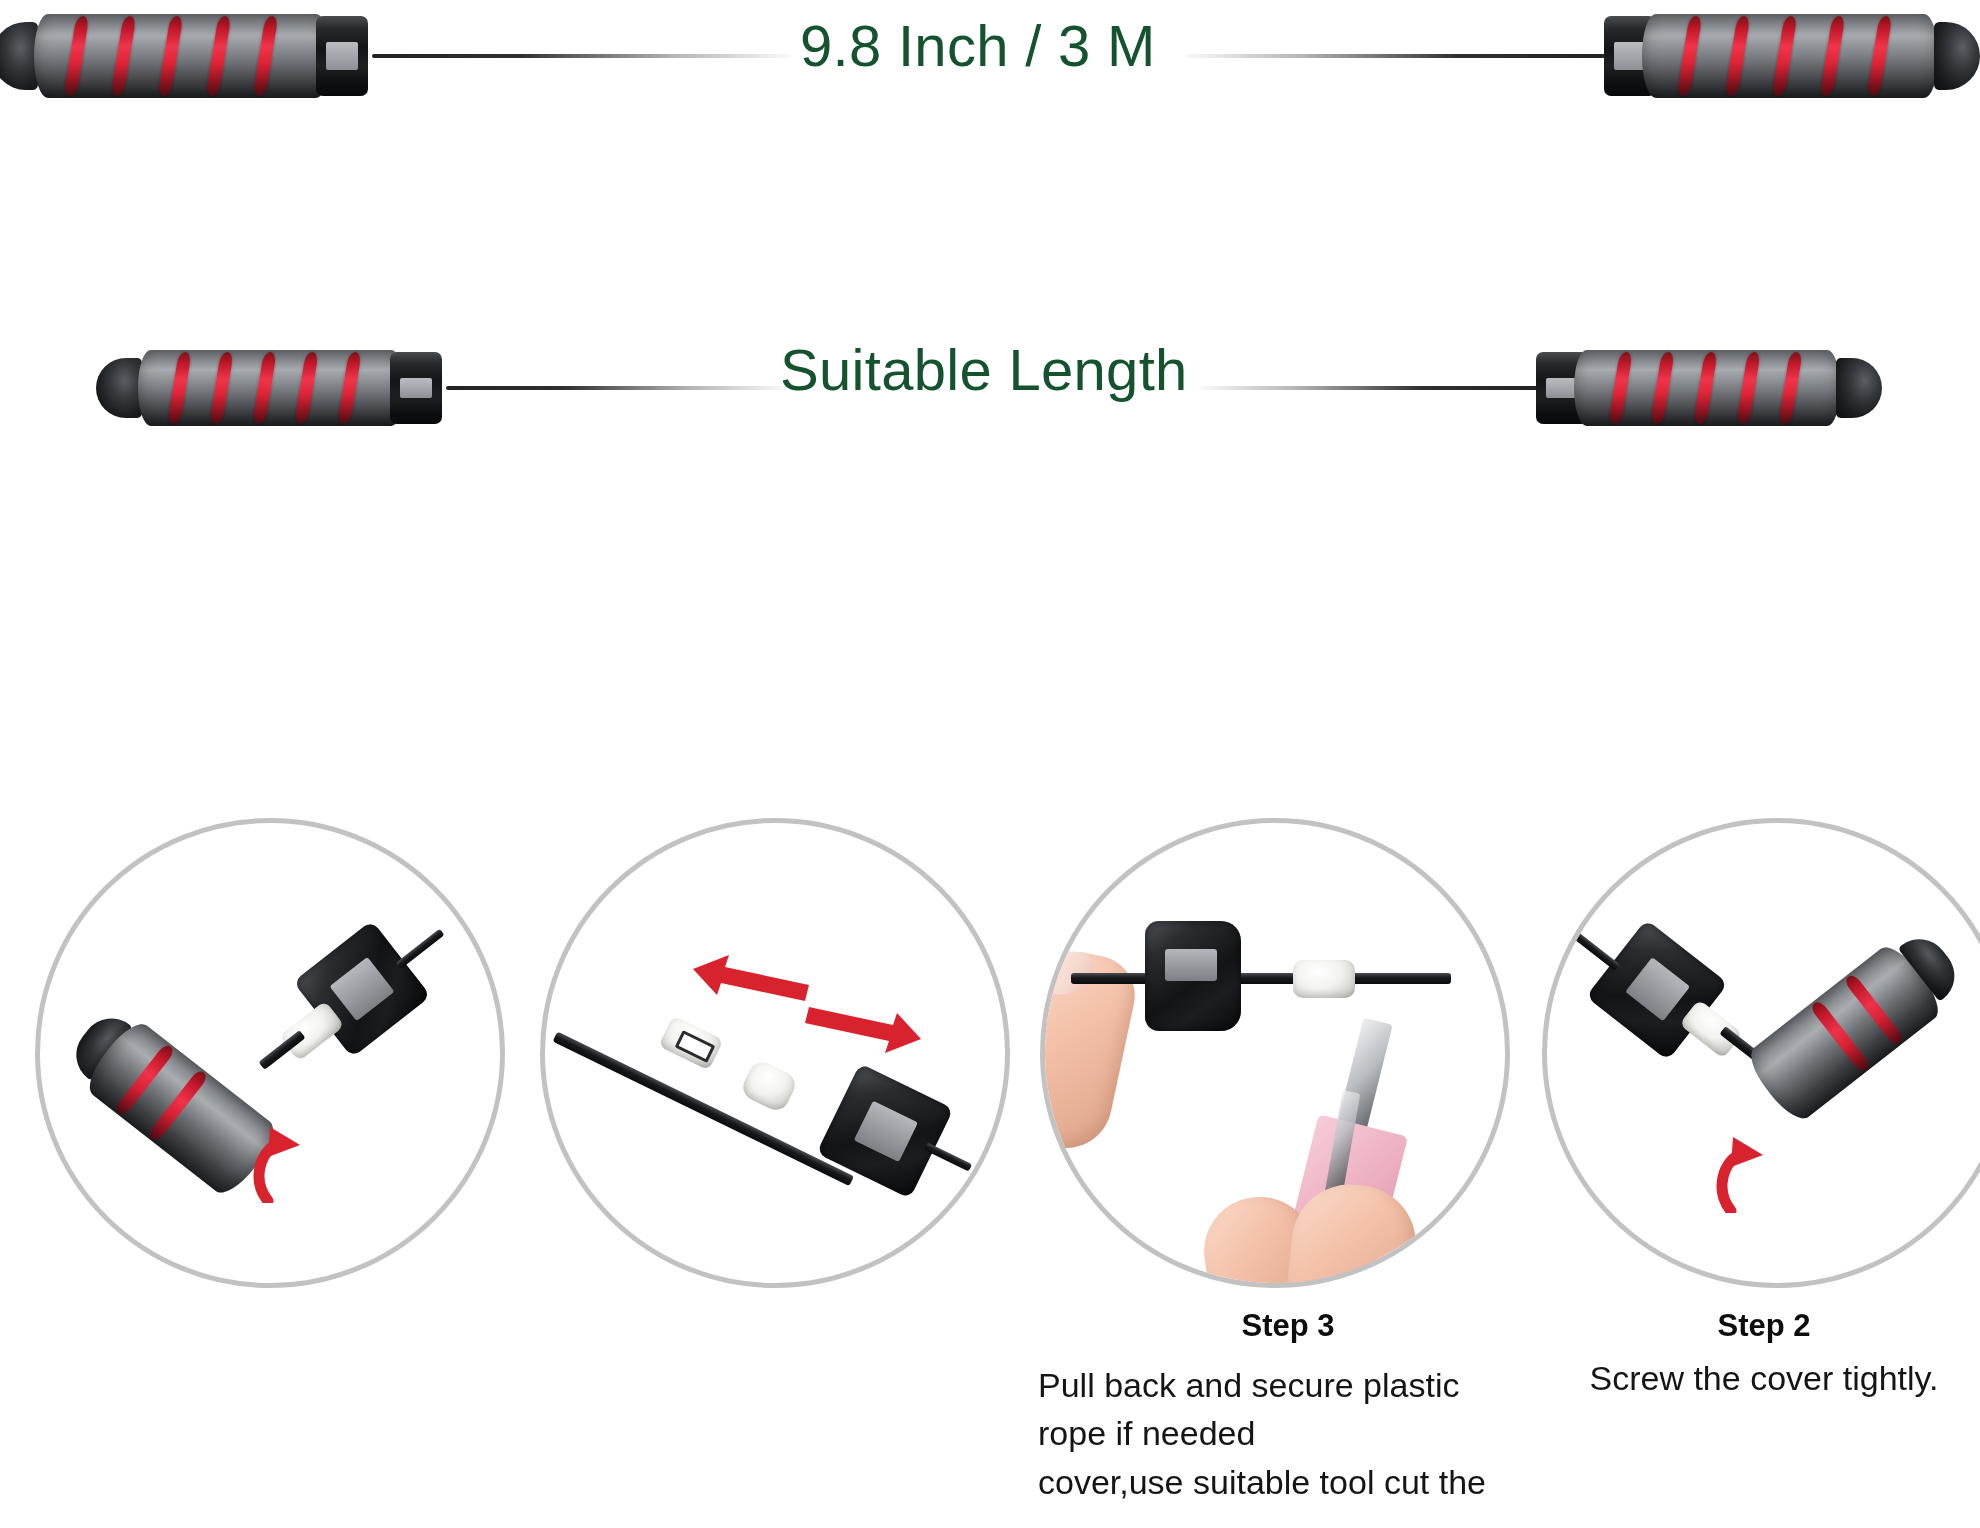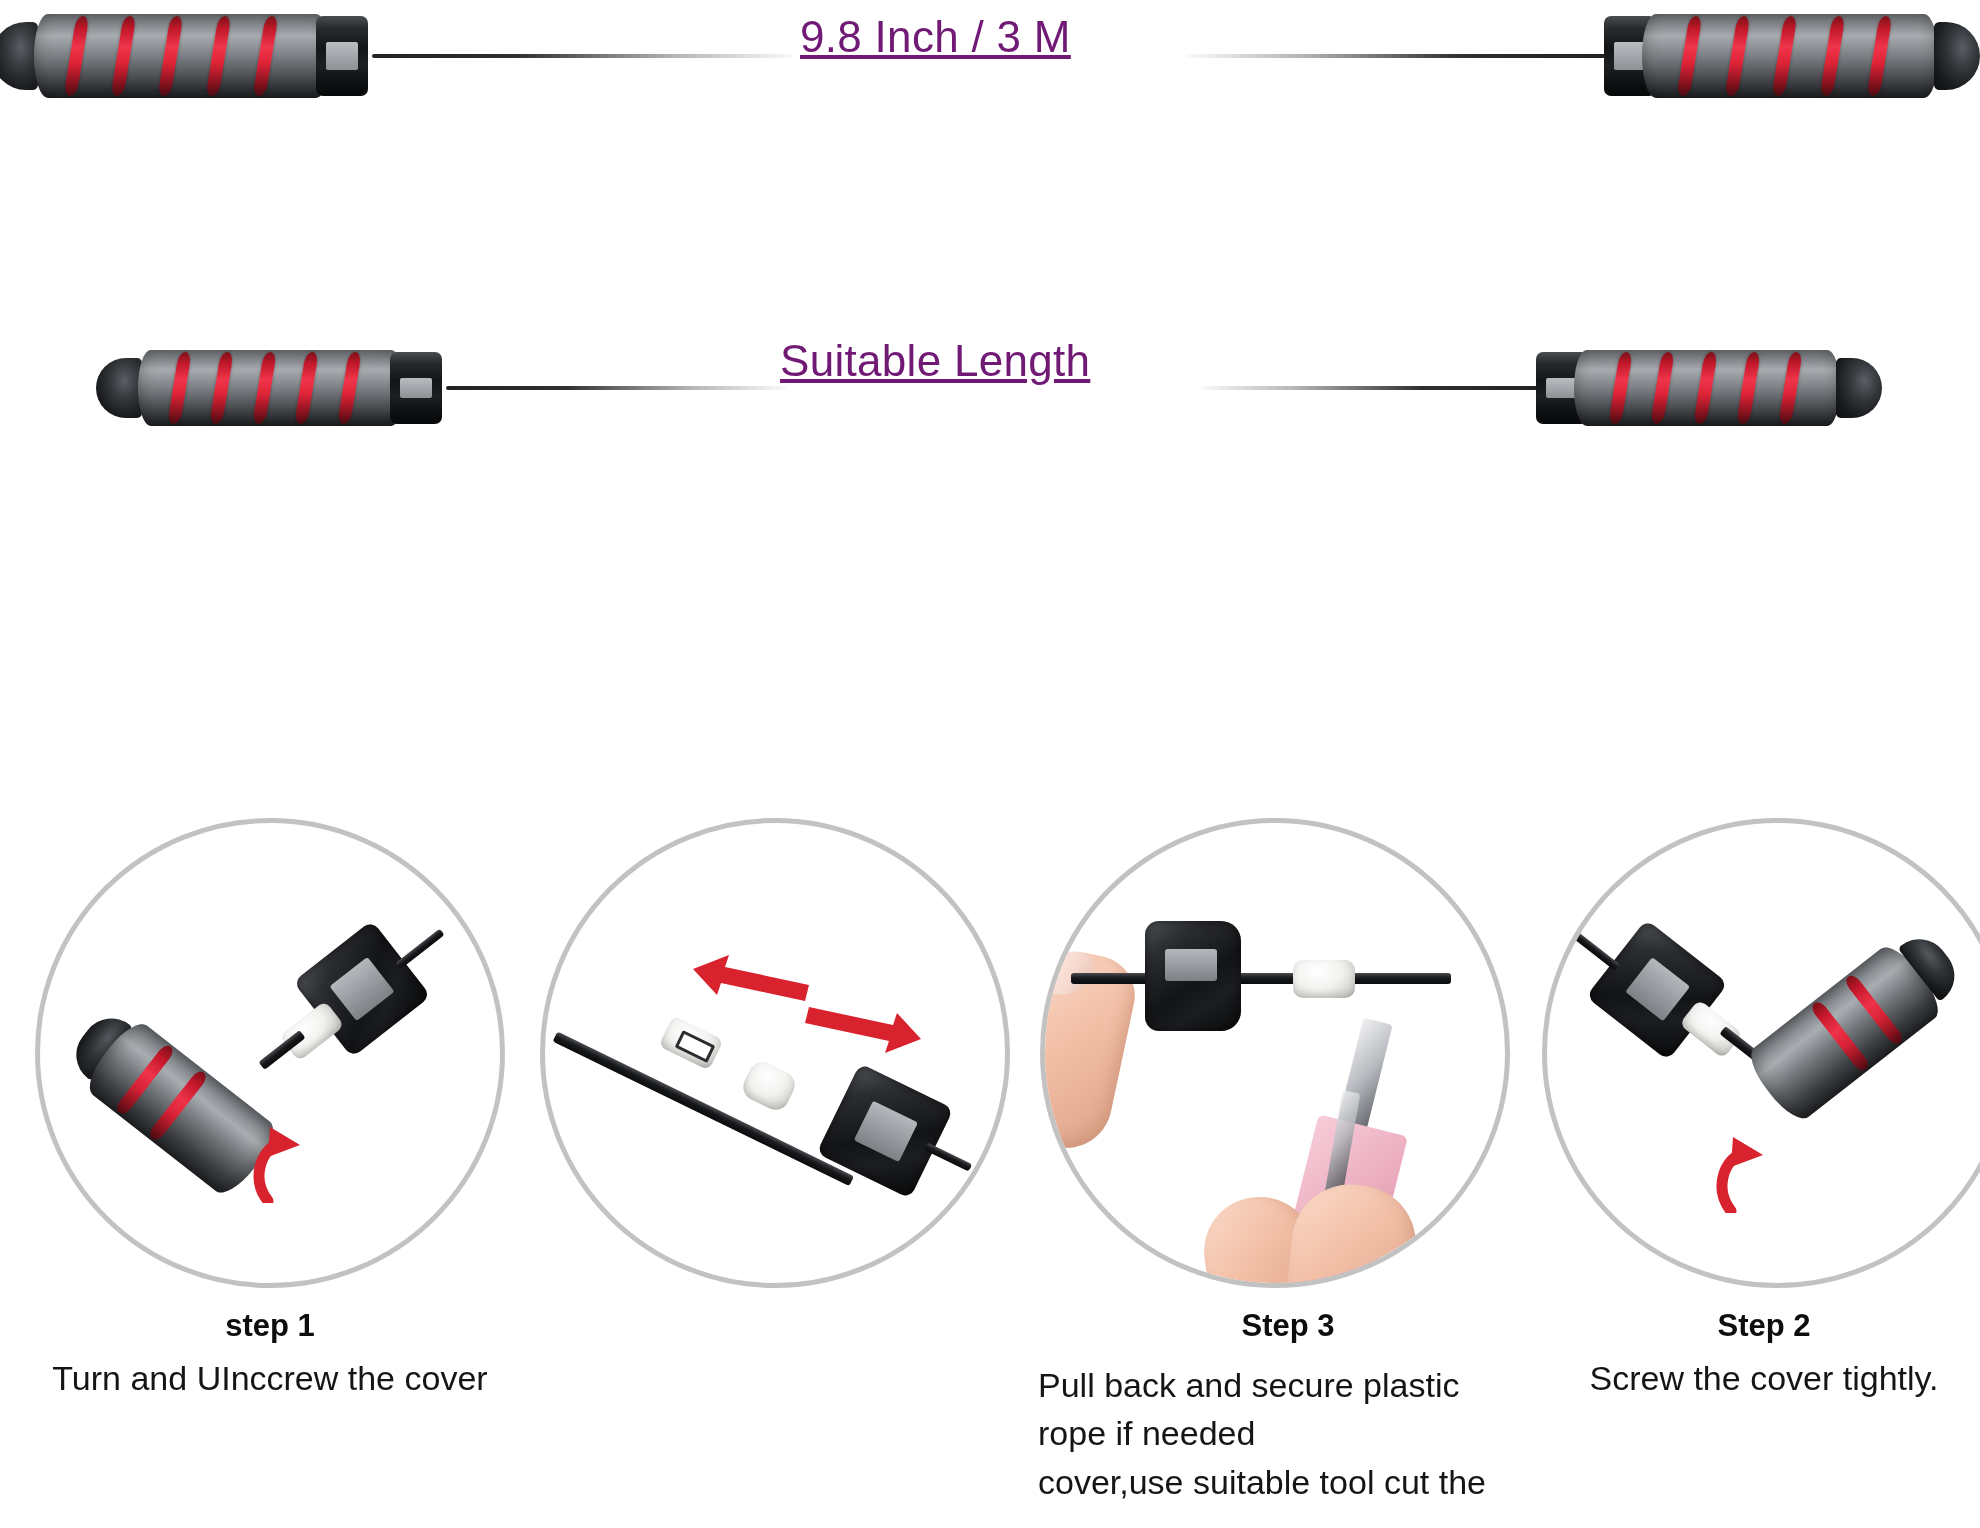--- a/index.html
+++ b/index.html
@@ -44,26 +44,25 @@
   .rope-line.to-left {
     background: linear-gradient(to left,
         rgba(25,25,28,0.96) 0%,
         rgba(25,25,28,0.9) 35%,
         rgba(90,90,95,0.45) 72%,
         rgba(170,170,175,0.06) 100%);
   }
 
   .rope-label {
     position: absolute;
-    font-size: 44px;
+    font-size: 58px;
     letter-spacing: 0.3px;
-    color: #701a75;
+    color: #14532d;
     white-space: nowrap;
     font-weight: 400;
-    text-decoration: underline;
   }
 
   
   .handle {
     position: absolute;
     height: 96px;
   }
   .handle .grip {
     position: absolute;
     top: 6px;
@@ -446,26 +445,20 @@
             <path d="M20 78 C 4 58, 10 28, 34 18" fill="none" stroke="#d8232f" stroke-width="11" stroke-linecap="round"></path>
             <polygon points="22,4 52,22 20,34" fill="#d8232f"></polygon>
           </svg>
         </div>
       </div>
     </div>
   </div>
 
   <div class="captions">
 
-    <div class="caption center-body" style="left:0; width:540px;">
-      <div class="caption-title">step 1</div>
-      <div class="caption-body" style="text-align:center;">
-        <span class="ln">Turn and UInccrew the cover</span>
-      </div>
-    </div>
 
 
     <div class="caption left-body" style="left:1038px; width:500px;">
       <div class="caption-title">Step 3</div>
       <div class="caption-body" style="text-align:left;">
         <span class="ln">Pull back and secure plastic</span>
         <span class="ln">rope if needed</span>
         <span class="ln">cover,use suitable tool cut the</span>
       </div>
     </div>

